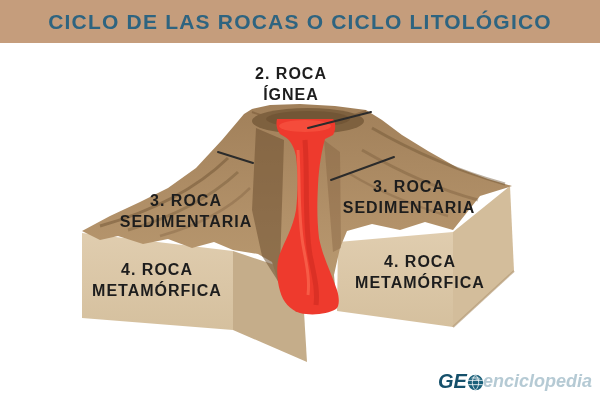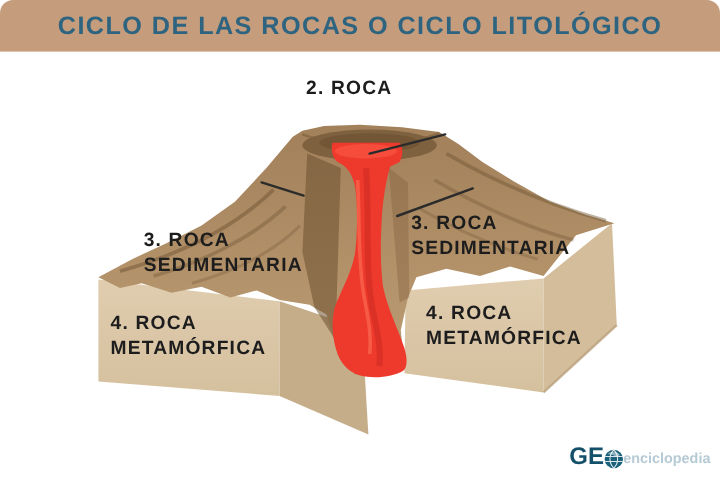--- a/index.html
+++ b/index.html
@@ -2,65 +2,65 @@
 <html><head>
 <meta charset="utf-8">
 <style>
   html,body{margin:0;padding:0;}
   #stage{
     position:relative;
     width:600px;height:400px;
     background:#ffffff;
     overflow:hidden;
     font-family:"Liberation Sans", sans-serif;
-    border-radius:11px;
   }
   
   .titlebar{
     position:absolute;left:0;top:0;width:600px;height:43px;
     background:#c59d7c;
     display:flex;align-items:center;justify-content:center;
   }
   .titlebar h1{
     margin:0;
     font-size:21px;font-weight:bold;letter-spacing:1.2px;
     color:#2e6480;
     white-space:nowrap;
   }
   
   .diagram-svg{position:absolute;left:0;top:0;width:600px;height:400px;}
   
   .dlabel{
     position:absolute;
     transform:translateX(-50%);
+    text-align:center;
     color:#1d1d1d;
     font-family:"Liberation Sans", sans-serif;
     font-weight:bold;
     font-size:16px;
     line-height:21px;
     letter-spacing:1px;
     white-space:nowrap;
   }
   .lbl-ignea{left:291px;top:63px;}
   .lbl-sed-left{left:186px;top:190px;}
   .lbl-sed-right{left:409px;top:176px;}
   .lbl-met-left{left:157px;top:259px;}
   .lbl-met-right{left:420px;top:251px;}
   .lbl-magma{left:315px;top:314px;}
   
   .logo{
     position:absolute;right:8px;top:370px;
-    display:flex;align-items:center;
+    display:flex;align-items:center;font-style:italic;
   }
   .logo .ge{
     font-size:20px;font-weight:bold;color:#15506b;letter-spacing:0;
   }
   .logo .globe{width:17px;height:17px;margin:2px -1px 0 0;}
   .logo .rest{
-    font-size:12px;font-weight:600;color:#b5cad4;letter-spacing:0;
+    font-size:18px;font-weight:600;color:#b5cad4;letter-spacing:0;
   }
 </style>
 </head>
 <body>
 
 <div id="stage">
 
   <div class="titlebar">
     <h1>CICLO DE LAS ROCAS O CICLO LITOLÓGICO</h1>
   </div>
@@ -120,20 +120,21 @@
     <path d="M298,150 C300,185 298,215 303,245 C306,262 310,278 308,295" stroke="#ff7b5f" stroke-width="3" fill="none" opacity="0.5"></path>
     <ellipse cx="305" cy="126" rx="26" ry="6" fill="#ff6a50" opacity="0.4"></ellipse>
 
     <path d="M308,128 L371,112" stroke="#2b2b2b" stroke-width="2" stroke-linecap="round" fill="none"></path>
     <path d="M218,152 L253,163" stroke="#2b2b2b" stroke-width="2" stroke-linecap="round" fill="none"></path>
     <path d="M331,180 L394,157" stroke="#2b2b2b" stroke-width="2" stroke-linecap="round" fill="none"></path>
   </svg>
 
   <div class="dlabel lbl-ignea">
     <div>2. ROCA</div>
+    <div>ÍGNEA</div>
   </div>
   <div class="dlabel lbl-sed-left">
     <div>3. ROCA</div>
     <div>SEDIMENTARIA</div>
   </div>
   <div class="dlabel lbl-sed-right">
     <div>3. ROCA</div>
     <div>SEDIMENTARIA</div>
   </div>
   <div class="dlabel lbl-met-left">

